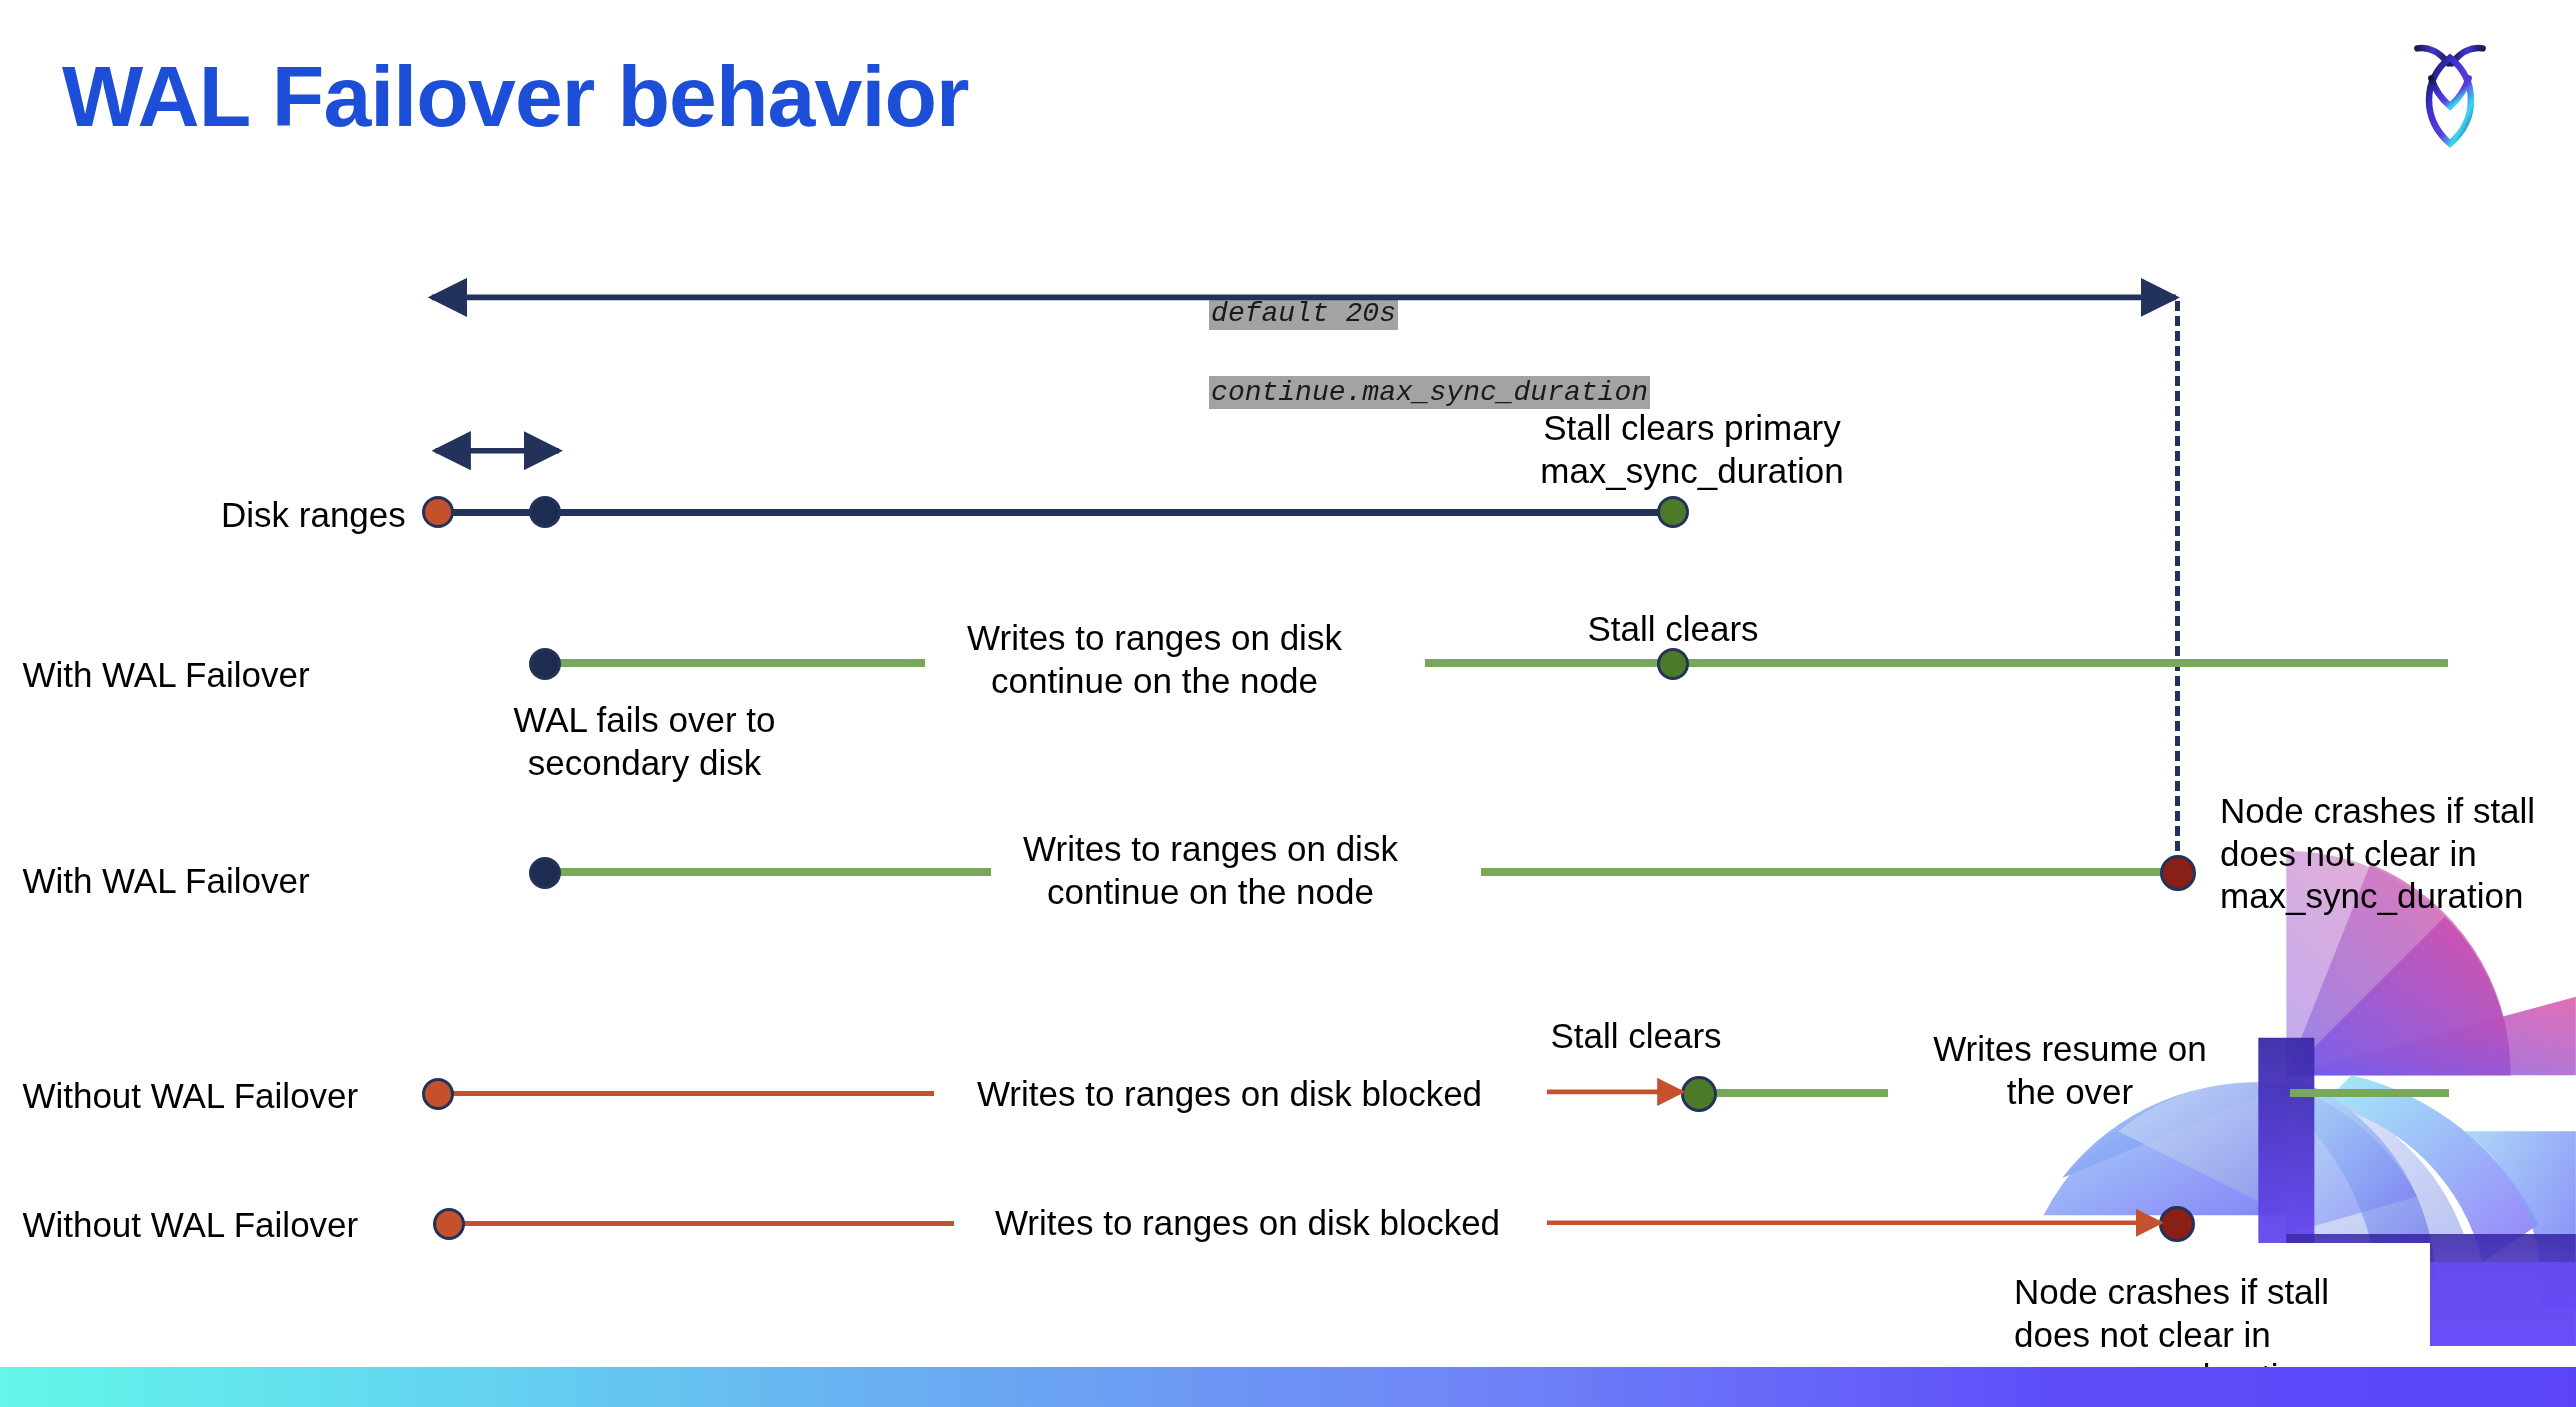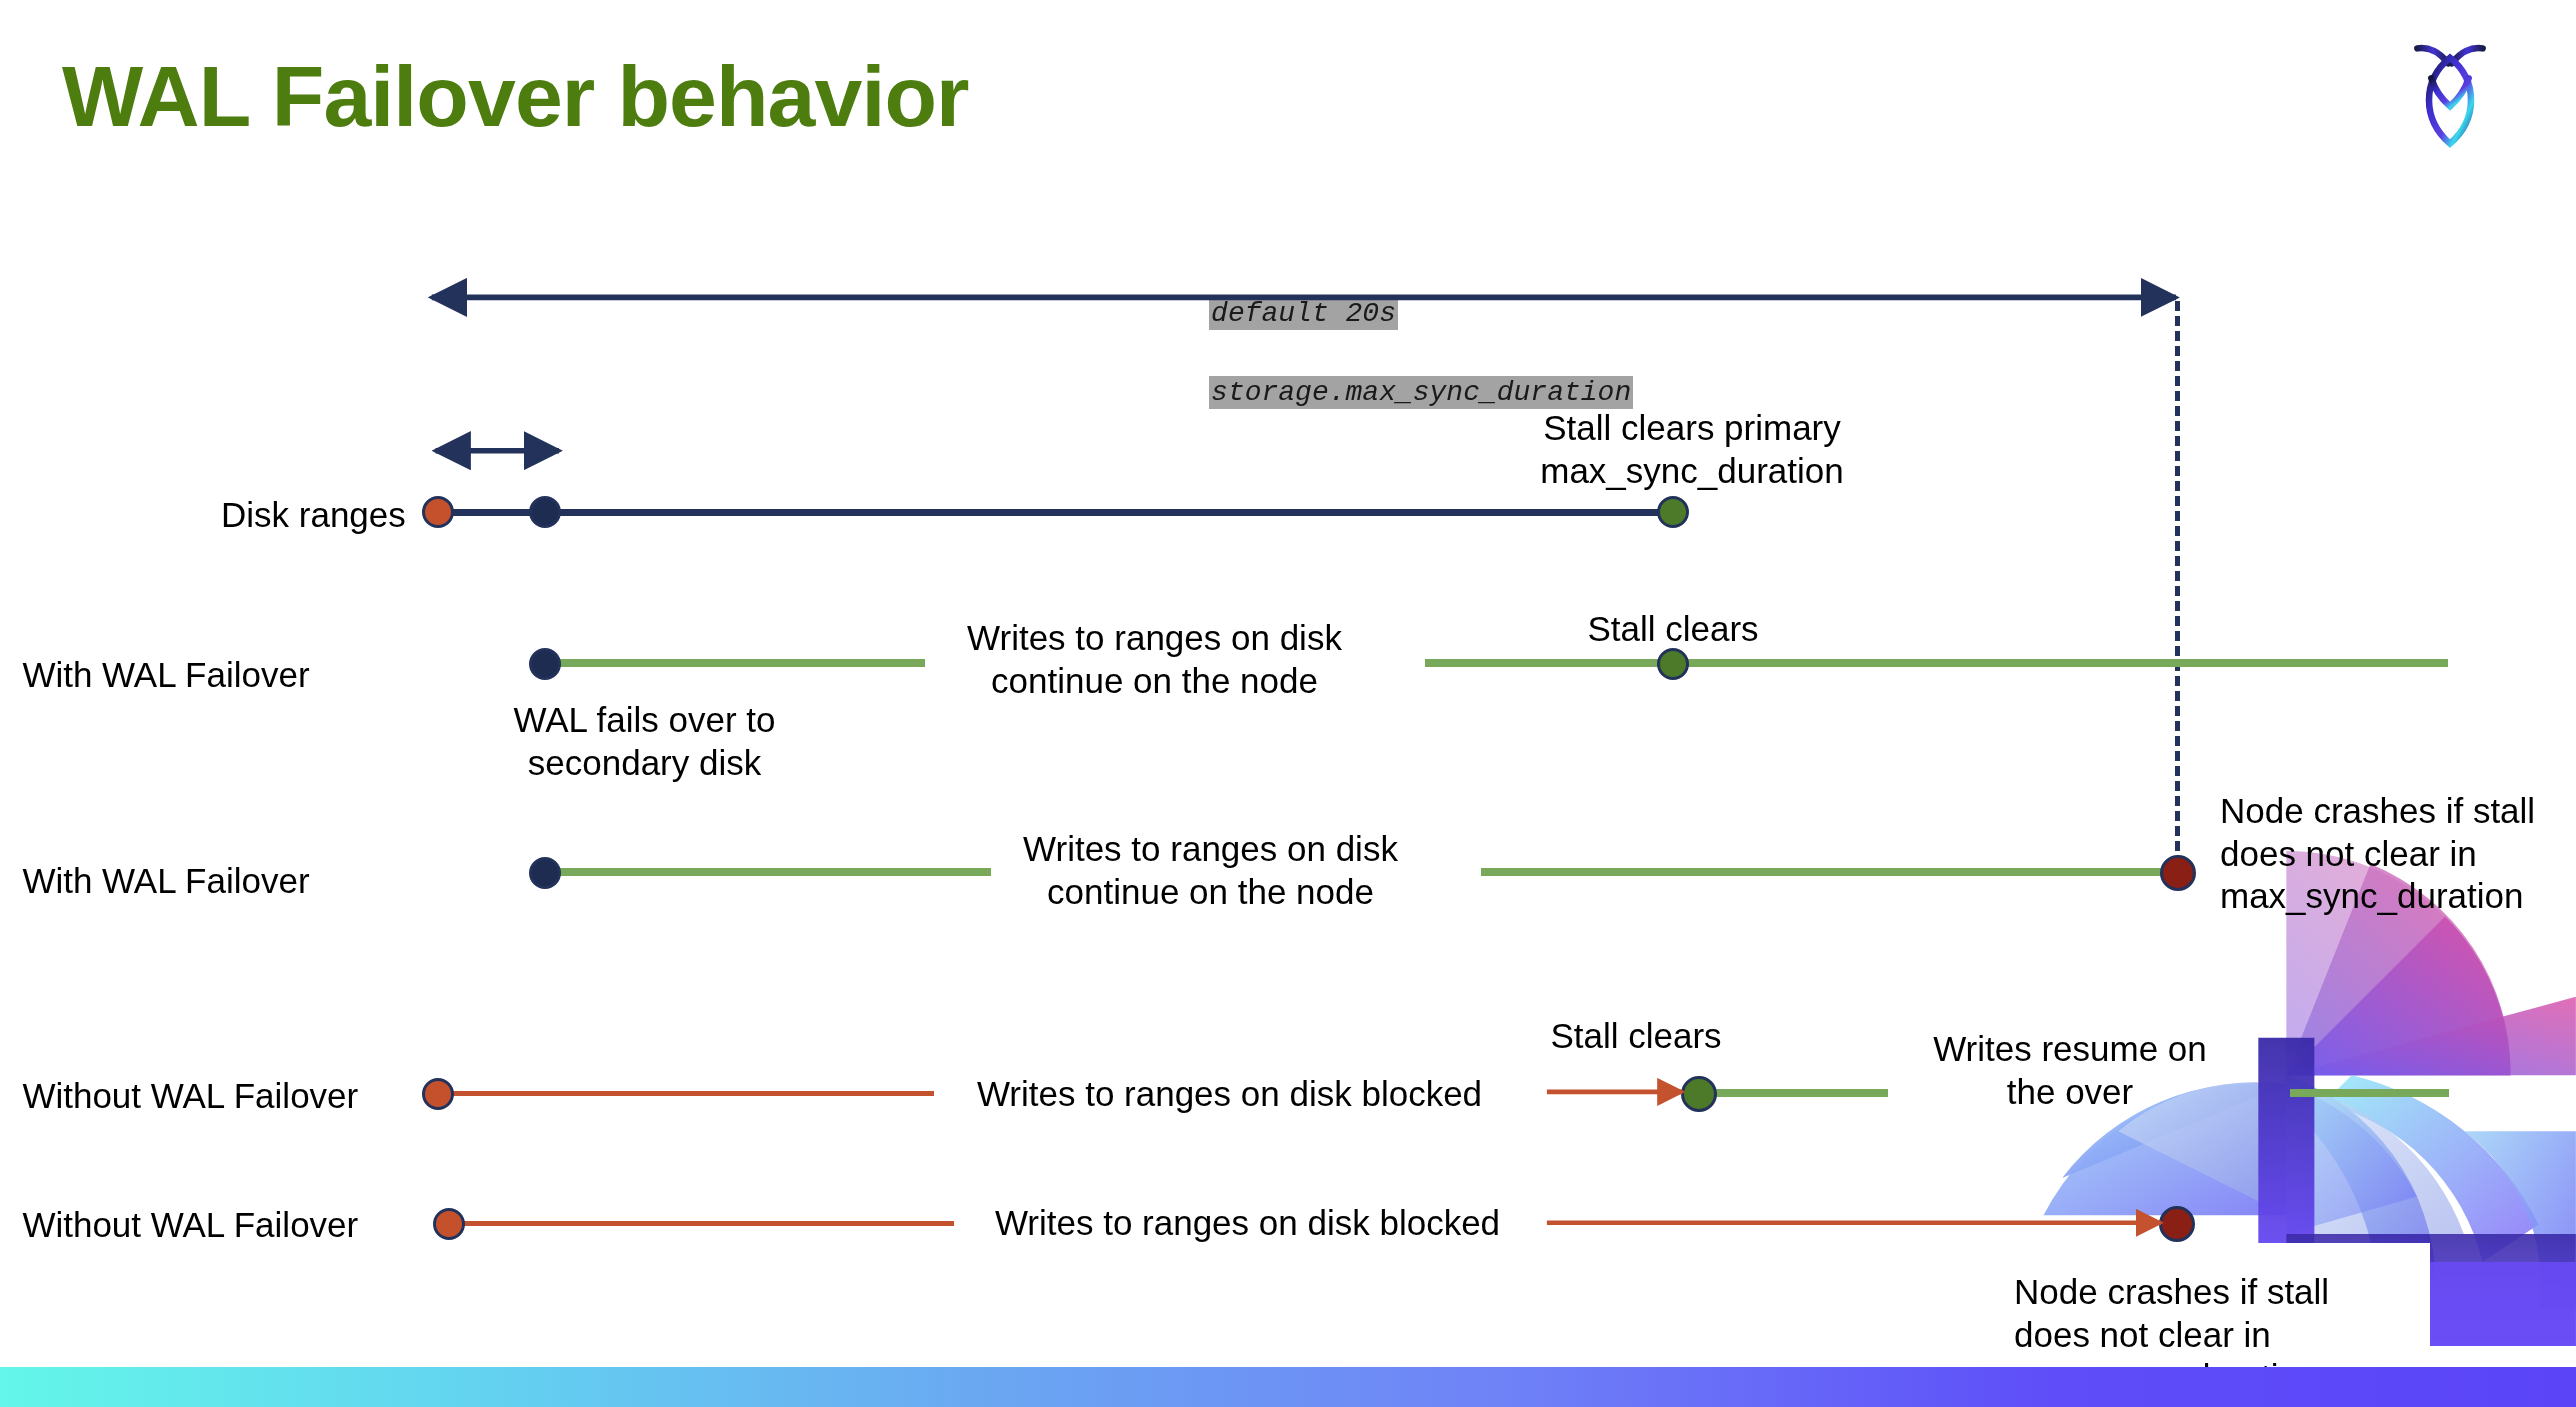--- a/index.html
+++ b/index.html
@@ -19,21 +19,21 @@
   }
 
   
   #slide-title {
     position: absolute;
     left: 62px;
     top: 49px;
     font-size: 86px;
     font-weight: bold;
     letter-spacing: -0.9px;
-    color: #4d7c0f;
+    color: #1d4ed8;
     line-height: 1.1;
     white-space: nowrap;
   }
 
   
   #brand-logo {
     position: absolute;
     left: 2389px;
     top: 26px;
     width: 122px;
@@ -240,21 +240,21 @@
 
       <path d="M300 230 L360 230 L360 470 L300 470 Z" fill="url(#p7)" opacity="0.95"></path>
 
       <path d="M330 440 L640 440 L640 560 L330 560 Z" fill="url(#p7)" opacity="0.9"></path>
       <path d="M120 470 L640 470 L640 560 L120 560 Z" fill="#6a4bf7" opacity="0.85"></path>
     </svg>
   </div>
 
   <div class="code-annot" style="left:1142px; top:254px;">
     <span>default 20s</span><br>
-    <span>storage.max_sync_duration</span>
+    <span>continue.max_sync_duration</span>
   </div>
 
 
   <div id="dash-line" style="left:2175px; top:301px; height:580px;"></div>
 
   <div class="row-label" style="left:221px; top:494px;">Disk ranges</div>
   <div class="hline navy" style="left:437px; top:509px; width:1243px;"></div>
   <div class="dot orange" style="left:422px; top:496px; width:32px; height:32px;"></div>
   <div class="dot navy" style="left:529px; top:496px; width:32px; height:32px;"></div>
   <div class="dot green" style="left:1657px; top:496px; width:32px; height:32px;"></div>

